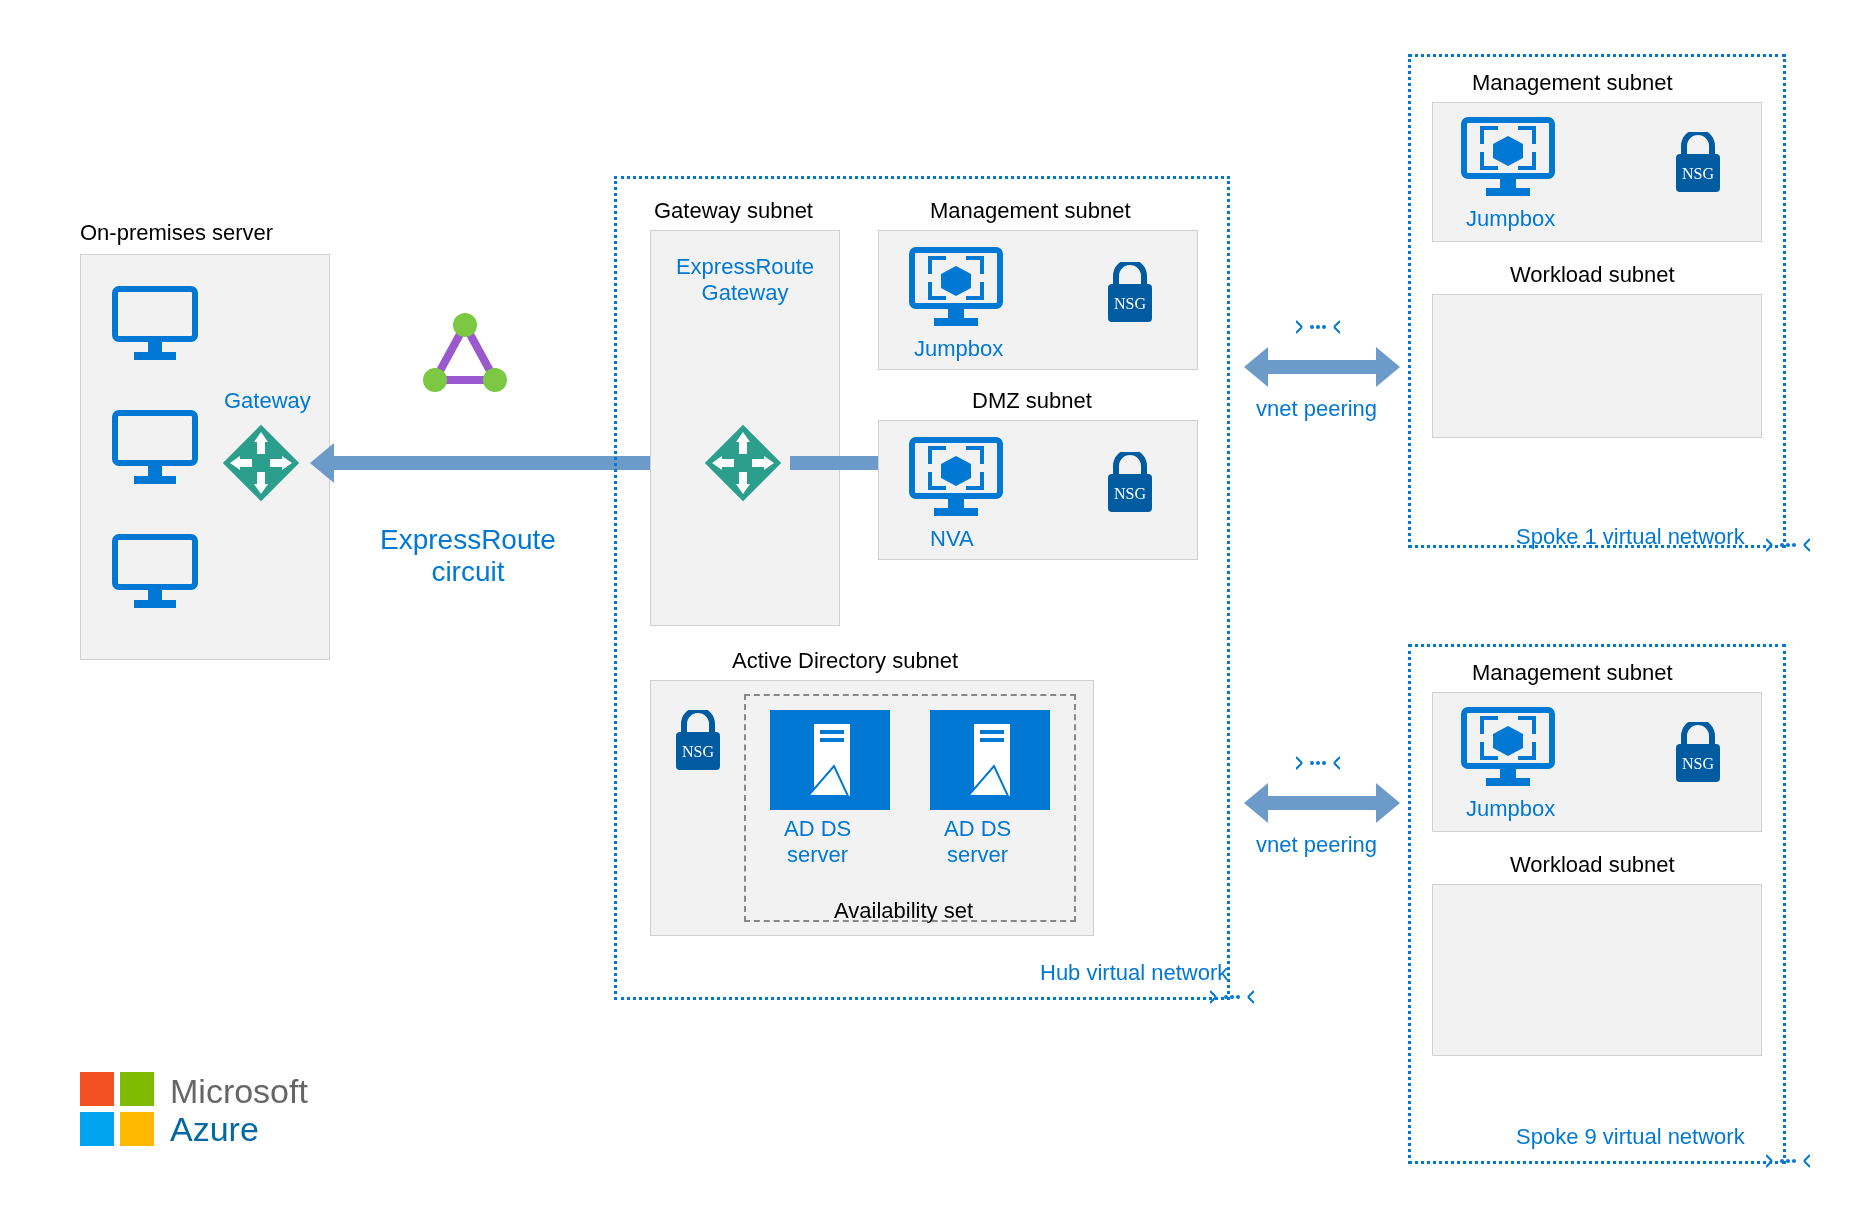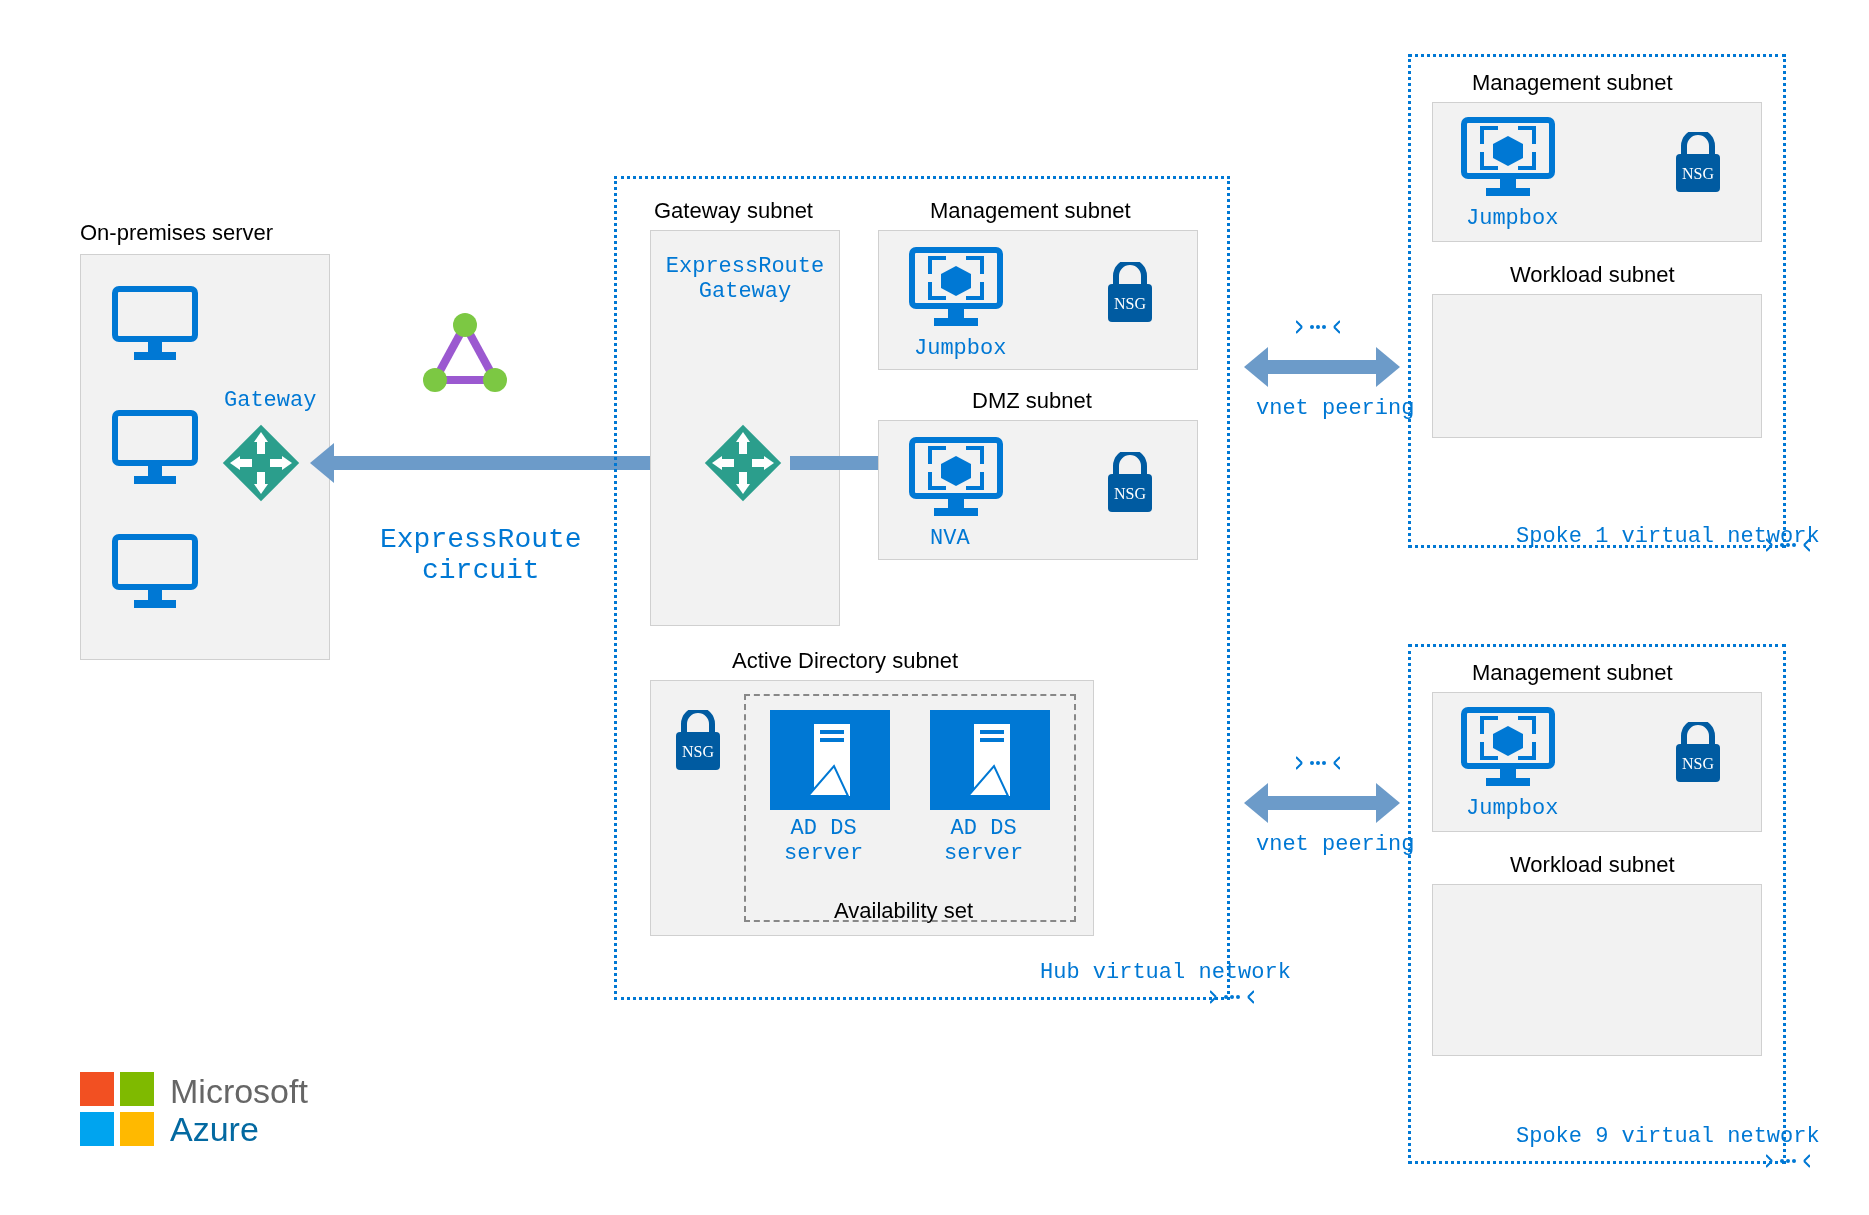--- a/index.html
+++ b/index.html
@@ -24,21 +24,21 @@
 .dashed-box {
   position: absolute;
   border: 2px dashed #888;
   background: transparent;
 }
 .label {
   position: absolute;
   font-size: 22px;
   color: #000;
 }
-.label-blue { color: #0078d4; font-family: Liberation Mono, monospace; }
+.label-blue { color: #0078d4; }
 .icon-wrap { position: absolute; }
 .arrow {
   position: absolute;
   background: #6c9bc9;
   height: 14px;
 }
 .arrow-head-r::after, .arrow-head-l::before {
   content: "";
   position: absolute;
   width: 0; height: 0;

